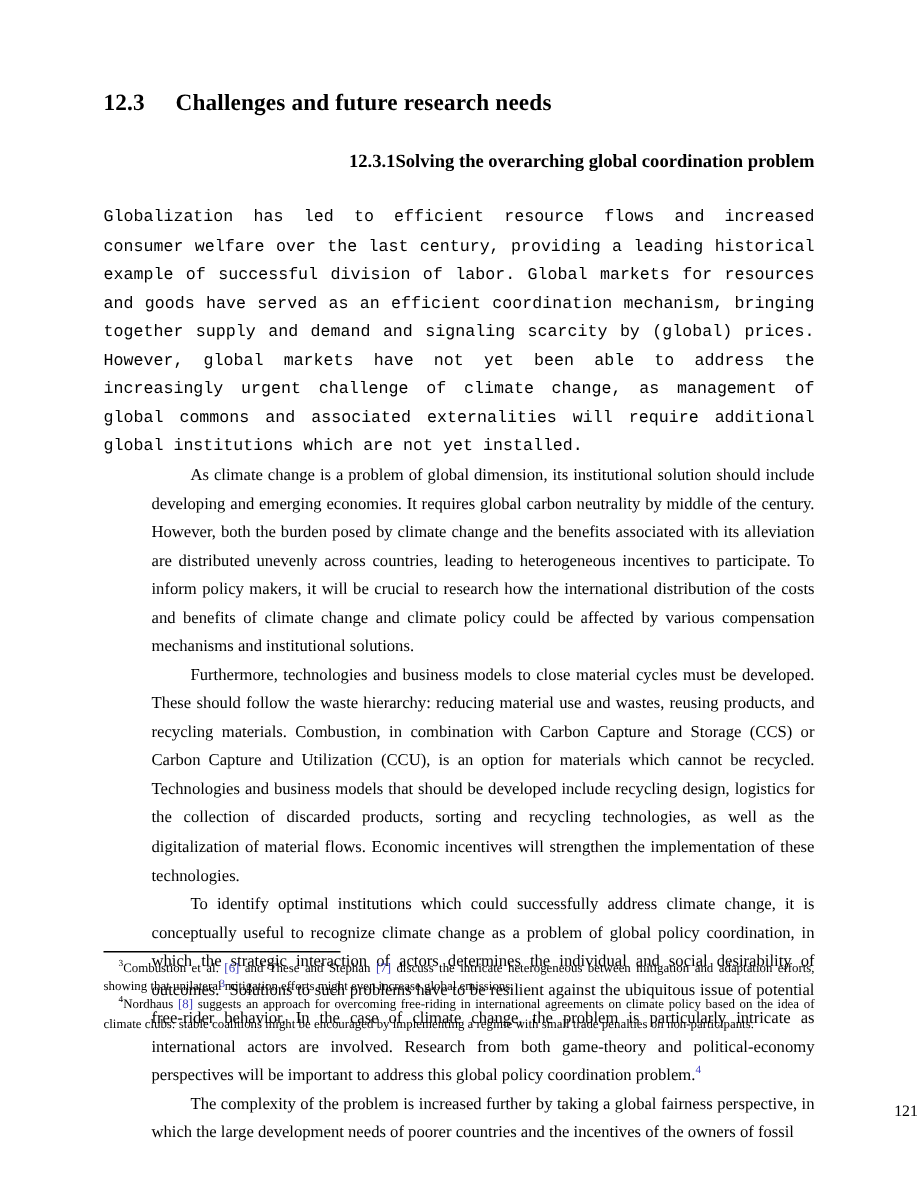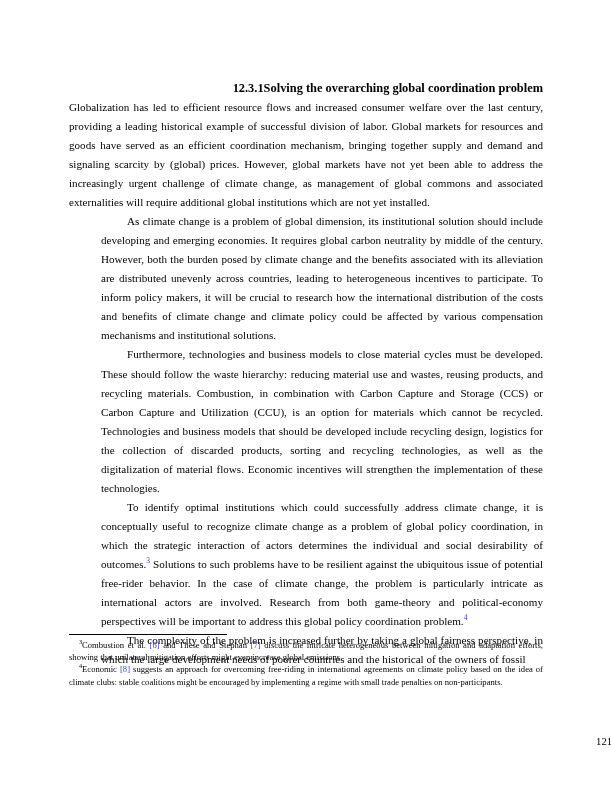--- a/index.html
+++ b/index.html
@@ -59,22 +59,23 @@
   p.body-par {
     font-size: 11.1px;
     line-height: 19.05px;
     text-align: justify;
     text-align-last: left;
     margin: 0;
     padding: 0;
     hyphens: none;
   }
   p.body-par.first {
-    margin-top: 2px;
+    margin-top: 22px;
     text-indent: 0;
+    font-family: Liberation Mono, monospace;
   }
   p.body-par.indent {
     text-indent: 26px;
     margin-left: 32px;
   }
 
   sup.fnmark {
     font-size: 7.4px;
     vertical-align: super;
     line-height: 0;
@@ -121,40 +122,43 @@
     font-size: 10.6px;
   }
 </style>
 </head>
 <body>
 
 <div class="page">
 
   <div class="content">
 
+    <h2 class="section-title">
+      <span class="num">12.3</span><span>Challenges and future research needs</span>
+    </h2>
 
     <h3 class="subsection-title">
       <span class="num">12.3.1</span><span>Solving the overarching global coordination problem</span>
     </h3>
 
     <p class="body-par first">Globalization has led to efficient resource flows and increased consumer welfare over the last century, providing a leading historical example of successful division of labor. Global markets for resources and goods have served as an efficient coordination mechanism, bringing together supply and demand and signaling scarcity by (global) prices. However, global markets have not yet been able to address the increasingly urgent challenge of climate change, as management of global commons and associated externalities will require additional global institutions which are not yet installed.</p>
 
     <p class="body-par indent">As climate change is a problem of global dimension, its institutional solution should include developing and emerging economies. It requires global carbon neutrality by middle of the century. However, both the burden posed by climate change and the benefits associated with its alleviation are distributed unevenly across countries, leading to heterogeneous incentives to participate. To inform policy makers, it will be crucial to research how the international distribution of the costs and benefits of climate change and climate policy could be affected by various compensation mechanisms and institutional solutions.</p>
 
     <p class="body-par indent">Furthermore, technologies and business models to close material cycles must be developed. These should follow the waste hierarchy: reducing material use and wastes, reusing products, and recycling materials. Combustion, in combination with Carbon Capture and Storage (CCS) or Carbon Capture and Utilization (CCU), is an option for materials which cannot be recycled. Technologies and business models that should be developed include recycling design, logistics for the collection of discarded products, sorting and recycling technologies, as well as the digitalization of material flows. Economic incentives will strengthen the implementation of these technologies.</p>
 
     <p class="body-par indent"><span>To identify optimal institutions which could successfully address climate change, it is conceptually useful to recognize climate change as a problem of global policy coordination, in which the strategic interaction of actors determines the individual and social desirability of outcomes.</span><sup class="fnmark">3</sup> <span>Solutions to such problems have to be resilient against the ubiquitous issue of potential free-rider behavior. In the case of climate change, the problem is particularly intricate as international actors are involved. Research from both game-theory and political-economy perspectives will be important to address this global policy coordination problem.</span><sup class="fnmark">4</sup></p>
 
-    <p class="body-par indent">The complexity of the problem is increased further by taking a global fairness perspective, in which the large development needs of poorer countries and the historical of the owners of fossil</p>
+    <p class="body-par indent">The complexity of the problem is increased further by taking a global fairness perspective, in which the large development needs of poorer countries and the incentives of the owners of fossil</p>
 
   </div>
 
   <div class="footnote-area">
     <div class="footnote-rule"></div>
 
     <p class="footnote"><sup class="fnnum">3</sup><span>Combustion et al. </span><span class="cite">[6]</span><span> and These and Stephan </span><span class="cite">[7]</span><span> discuss the intricate heterogeneous between mitigation and adaptation efforts, showing that unilateral mitigation efforts might even increase global emissions.</span></p>
 
-    <p class="footnote"><sup class="fnnum">4</sup><span>Economic </span><span class="cite">[8]</span><span> suggests an approach for overcoming free-riding in international agreements on climate policy based on the idea of climate clubs: stable coalitions might be encouraged by implementing a regime with small trade penalties on non-participants.</span></p>
+    <p class="footnote"><sup class="fnnum">4</sup><span>Nordhaus </span><span class="cite">[8]</span><span> suggests an approach for overcoming free-riding in international agreements on climate policy based on the idea of climate clubs: stable coalitions might be encouraged by implementing a regime with small trade penalties on non-participants.</span></p>
   </div>
 
   <div class="page-number">121</div>
 
 </div>
 
 </body></html>

